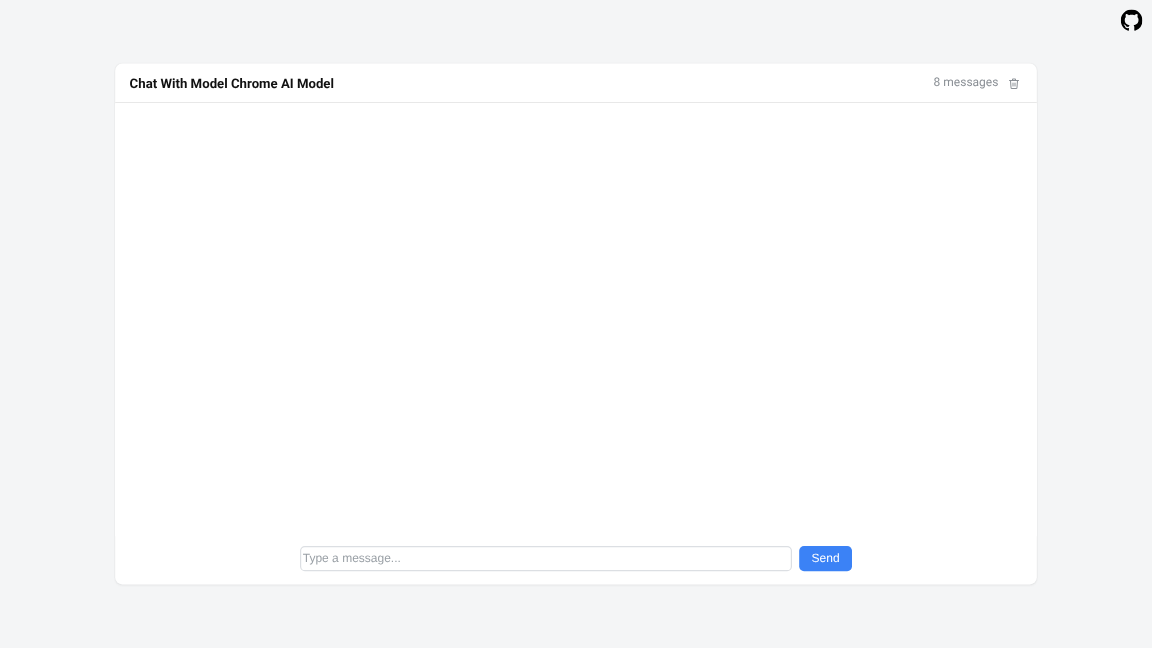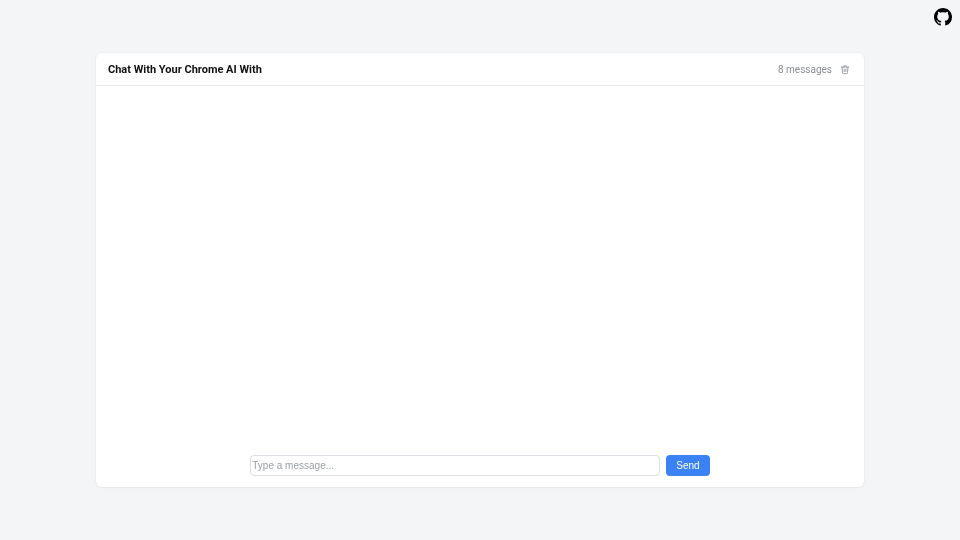--- a/index.html
+++ b/index.html
@@ -122,21 +122,21 @@
 <a class="github-corner">
   <span>
     <svg viewBox="0 0 16 16" fill="#000000">
       <path d="M8 0C3.58 0 0 3.58 0 8c0 3.54 2.29 6.53 5.47 7.59.4.07.55-.17.55-.38 0-.19-.01-.82-.01-1.49-2.01.37-2.53-.49-2.69-.94-.09-.23-.48-.94-.82-1.13-.28-.15-.68-.52-.01-.53.63-.01 1.08.58 1.23.82.72 1.21 1.87.87 2.33.66.07-.52.28-.87.51-1.07-1.78-.2-3.64-.89-3.64-3.95 0-.87.31-1.59.82-2.15-.08-.2-.36-1.02.08-2.12 0 0 .67-.21 2.2.82.64-.18 1.32-.27 2-.27.68 0 1.36.09 2 .27 1.53-1.04 2.2-.82 2.2-.82.44 1.1.16 1.92.08 2.12.51.56.82 1.27.82 2.15 0 3.07-1.87 3.75-3.65 3.95.29.25.54.73.54 1.48 0 1.07-.01 1.93-.01 2.2 0 .21.15.46.55.38A8.013 8.013 0 0016 8c0-4.42-3.58-8-8-8z"></path>
     </svg>
   </span>
 </a>
 
 <div class="card">
   <div class="card-header">
-    <div class="card-title">Chat With Your Chrome AI With</div>
+    <div class="card-title">Chat With Model Chrome AI Model</div>
     <div class="header-right">
       <span class="message-count">8 messages</span>
       <span class="trash-btn">
         <span>
           <svg viewBox="0 0 24 24" fill="none" stroke="#8a8f95" stroke-width="2" stroke-linecap="round" stroke-linejoin="round">
             <polyline points="3 6 5 6 21 6"></polyline>
             <path d="M19 6l-1 14a2 2 0 0 1-2 2H8a2 2 0 0 1-2-2L5 6"></path>
             <path d="M10 11v6"></path>
             <path d="M14 11v6"></path>
             <path d="M9 6V4a1 1 0 0 1 1-1h4a1 1 0 0 1 1 1v2"></path>

